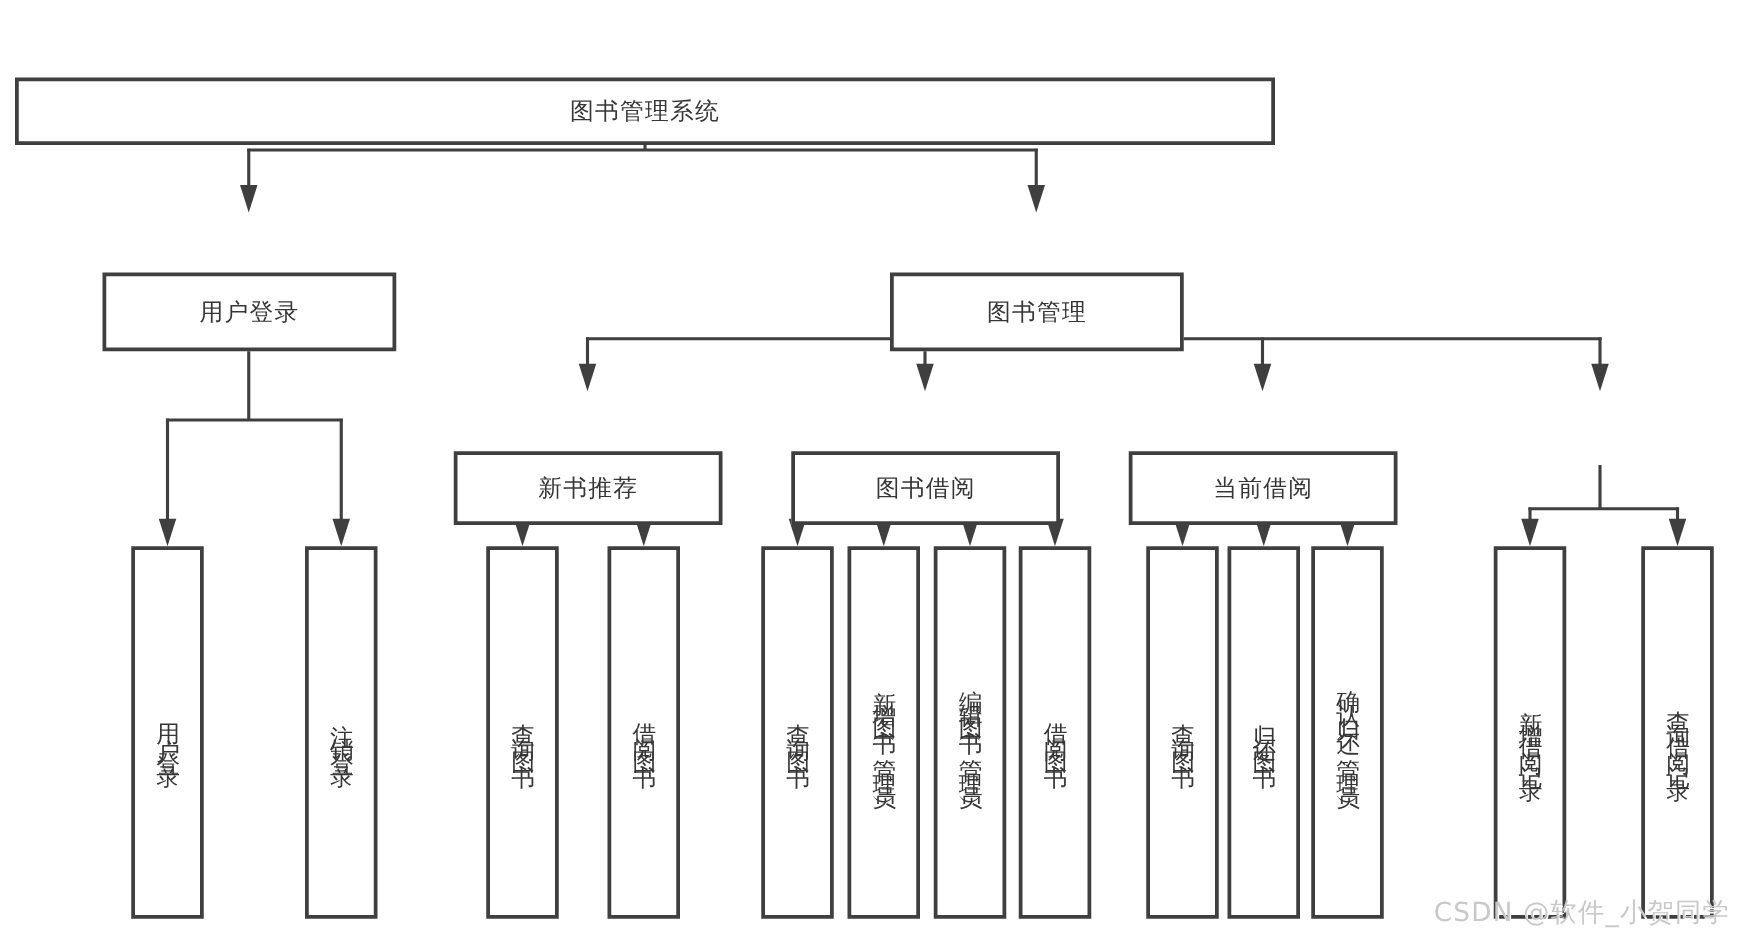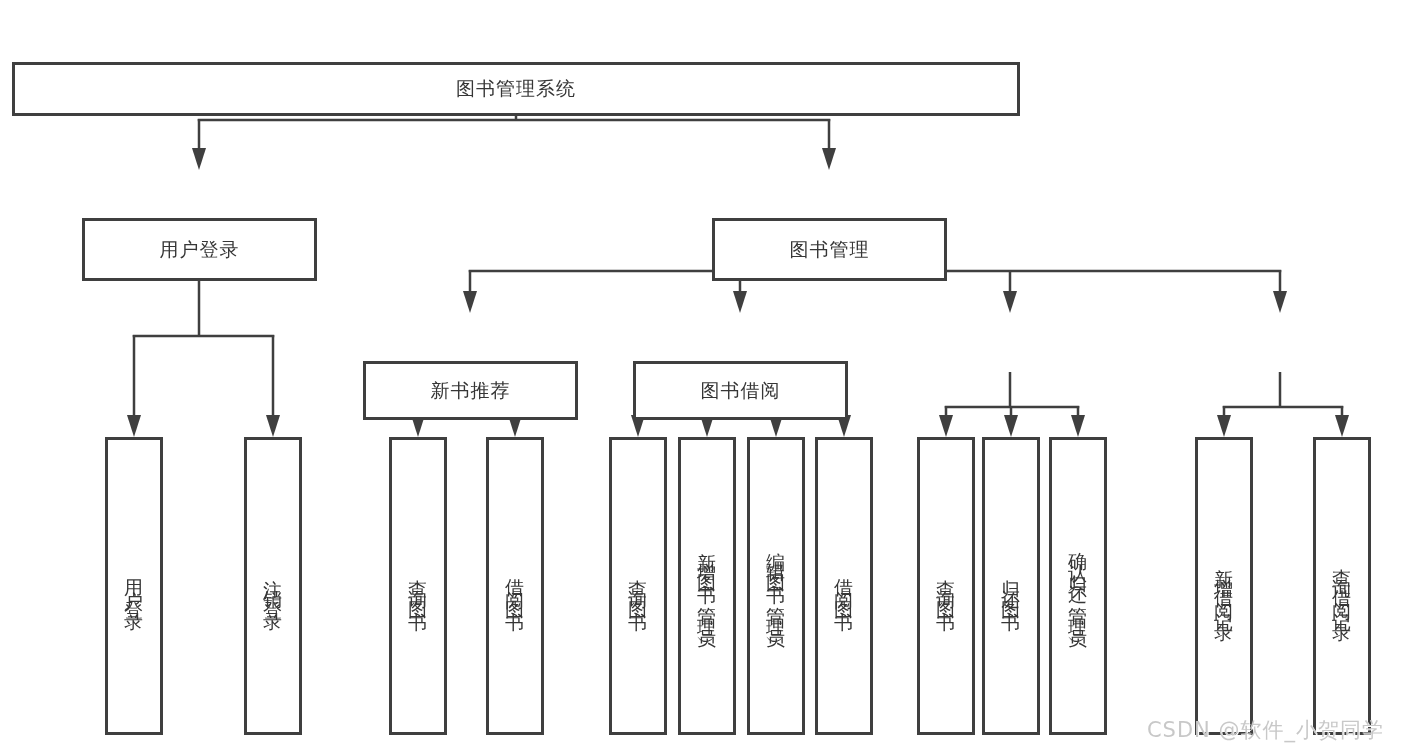--- a/index.html
+++ b/index.html
@@ -122,20 +122,21 @@
   <div class="node" style="left:12px;top:14px;width:1008px;height:54px">图书管理系统</div>
 
   <div class="node" style="left:82px;top:170px;width:235px;height:63px">用户登录</div>
 
   <div class="node" style="left:712px;top:170px;width:235px;height:63px">图书管理</div>
 
   <div class="node" style="left:363px;top:313px;width:215px;height:59px">新书推荐</div>
 
   <div class="node" style="left:633px;top:313px;width:215px;height:59px">图书借阅</div>
 
+  <div class="node" style="left:903px;top:313px;width:215px;height:59px">当前借阅</div>
 
 
   <div class="vnode" style="left:105px;top:437px;width:58px;height:298px">用户登录</div>
 
   <div class="vnode" style="left:244px;top:437px;width:58px;height:298px">注销登录</div>
 
   <div class="vnode" style="left:389px;top:437px;width:58px;height:298px">查询图书</div>
 
   <div class="vnode" style="left:486px;top:437px;width:58px;height:298px">借阅图书</div>
 

